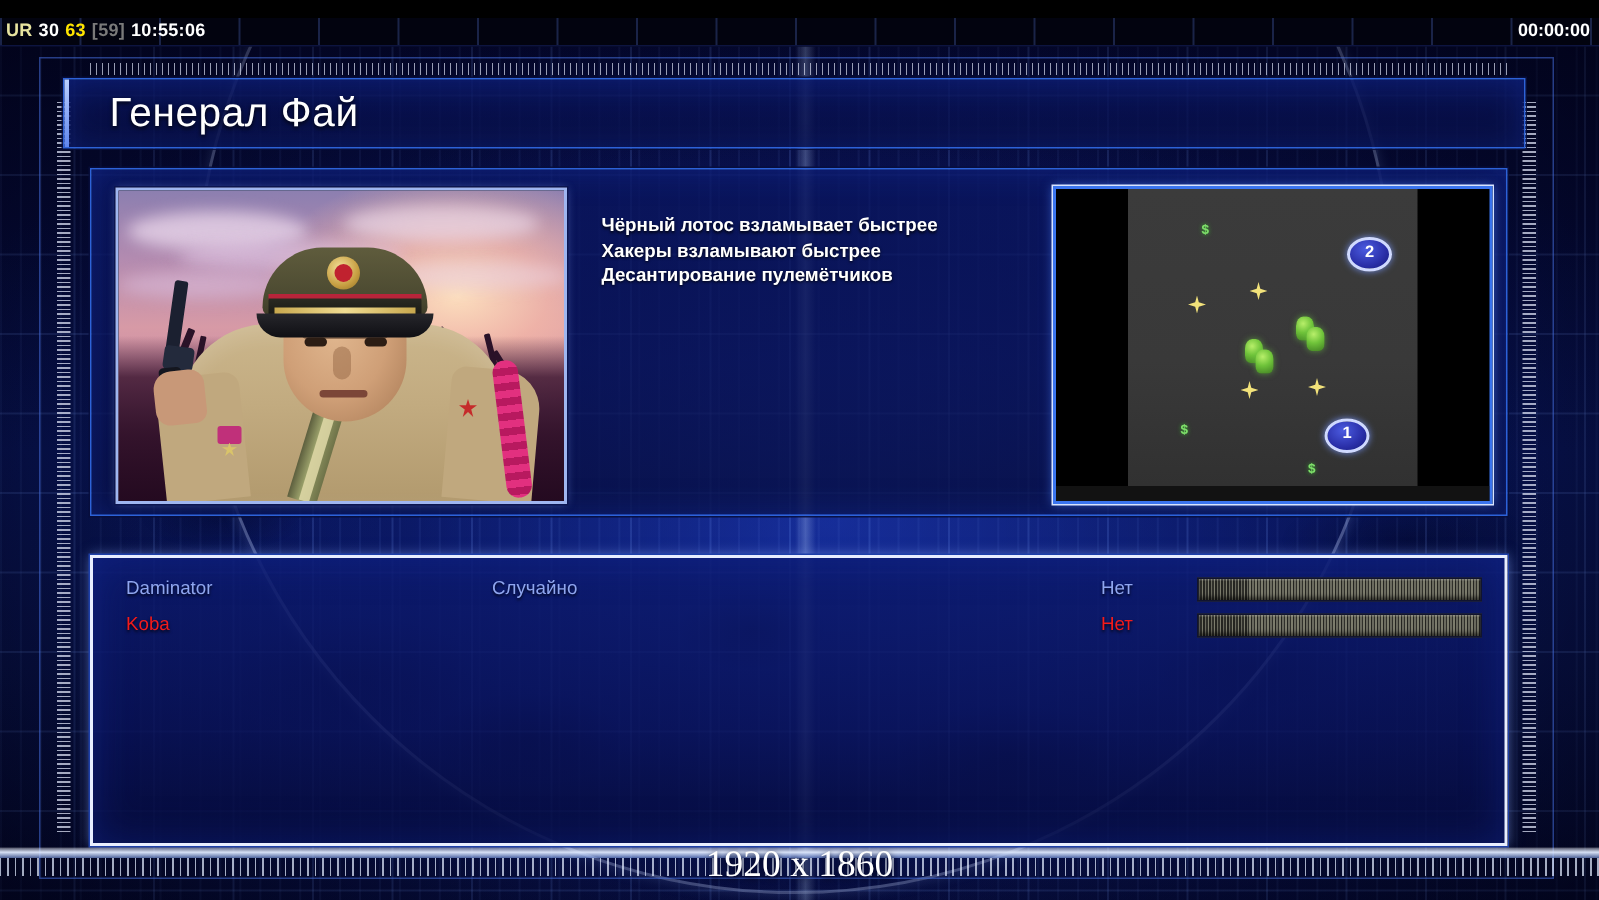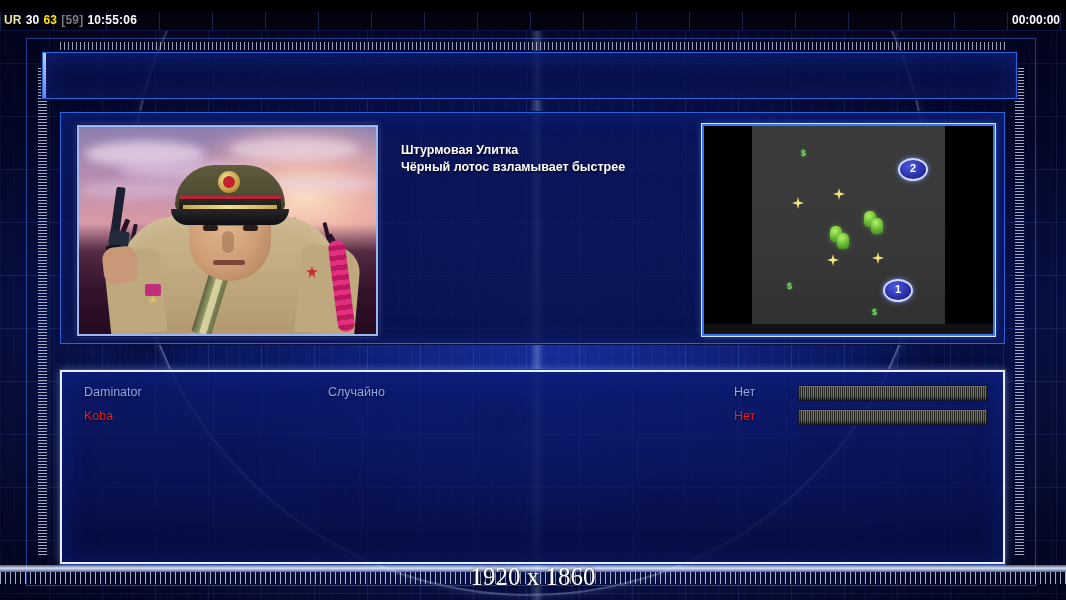--- a/index.html
+++ b/index.html
@@ -228,20 +228,21 @@
 
   <div class="frame">
     <div class="frame-inner"></div>
     <div class="tick-v left"></div>
     <div class="tick-v right"></div>
     <div class="tick-h top"></div>
   </div>
 
   <div class="panel title-panel">
     <div class="edge-l"></div>
+    <div class="page-title">Генерал Фай</div>
   </div>
 
   <div class="panel info-panel">
 
     <div class="portrait-wrap">
       <div class="pt-sky"></div>
       <div class="pt-cloud c1"></div>
       <div class="pt-cloud c2"></div>
       <div class="pt-cloud c3"></div>
       <div class="pt-cloud c4"></div>
@@ -274,22 +275,23 @@
       <div class="pt-mouth"></div>
       <div class="cap-crown"></div>
       <div class="cap-red"></div>
       <div class="cap-band"></div>
       <div class="cap-gold"></div>
       <div class="cap-brim"></div>
       <div class="cap-emb"></div>
     </div>
 
     <div class="abilities">
-        <div class="ability">Штурмовая Улитка</div>
         <div class="ability">Чёрный лотос взламывает быстрее</div>
+        <div class="ability">Хакеры взламывают быстрее</div>
+        <div class="ability">Десантирование пулемётчиков</div>
       </div>
 
     <div class="minimap">
       <div class="mm-area"></div>
       <div class="mm-bottom"></div>
     <div class="mm-dollar" style="left: 97px; top: 22px;">$</div>
         <div class="mm-dollar" style="left: 199px; top: 42px;">$</div>
         <div class="mm-dollar" style="left: 83px; top: 155px;">$</div>
         <div class="mm-dollar" style="left: 168px; top: 181px;">$</div>
         <div class="mm-tree" style="left: 160px; top: 85px;"></div>

